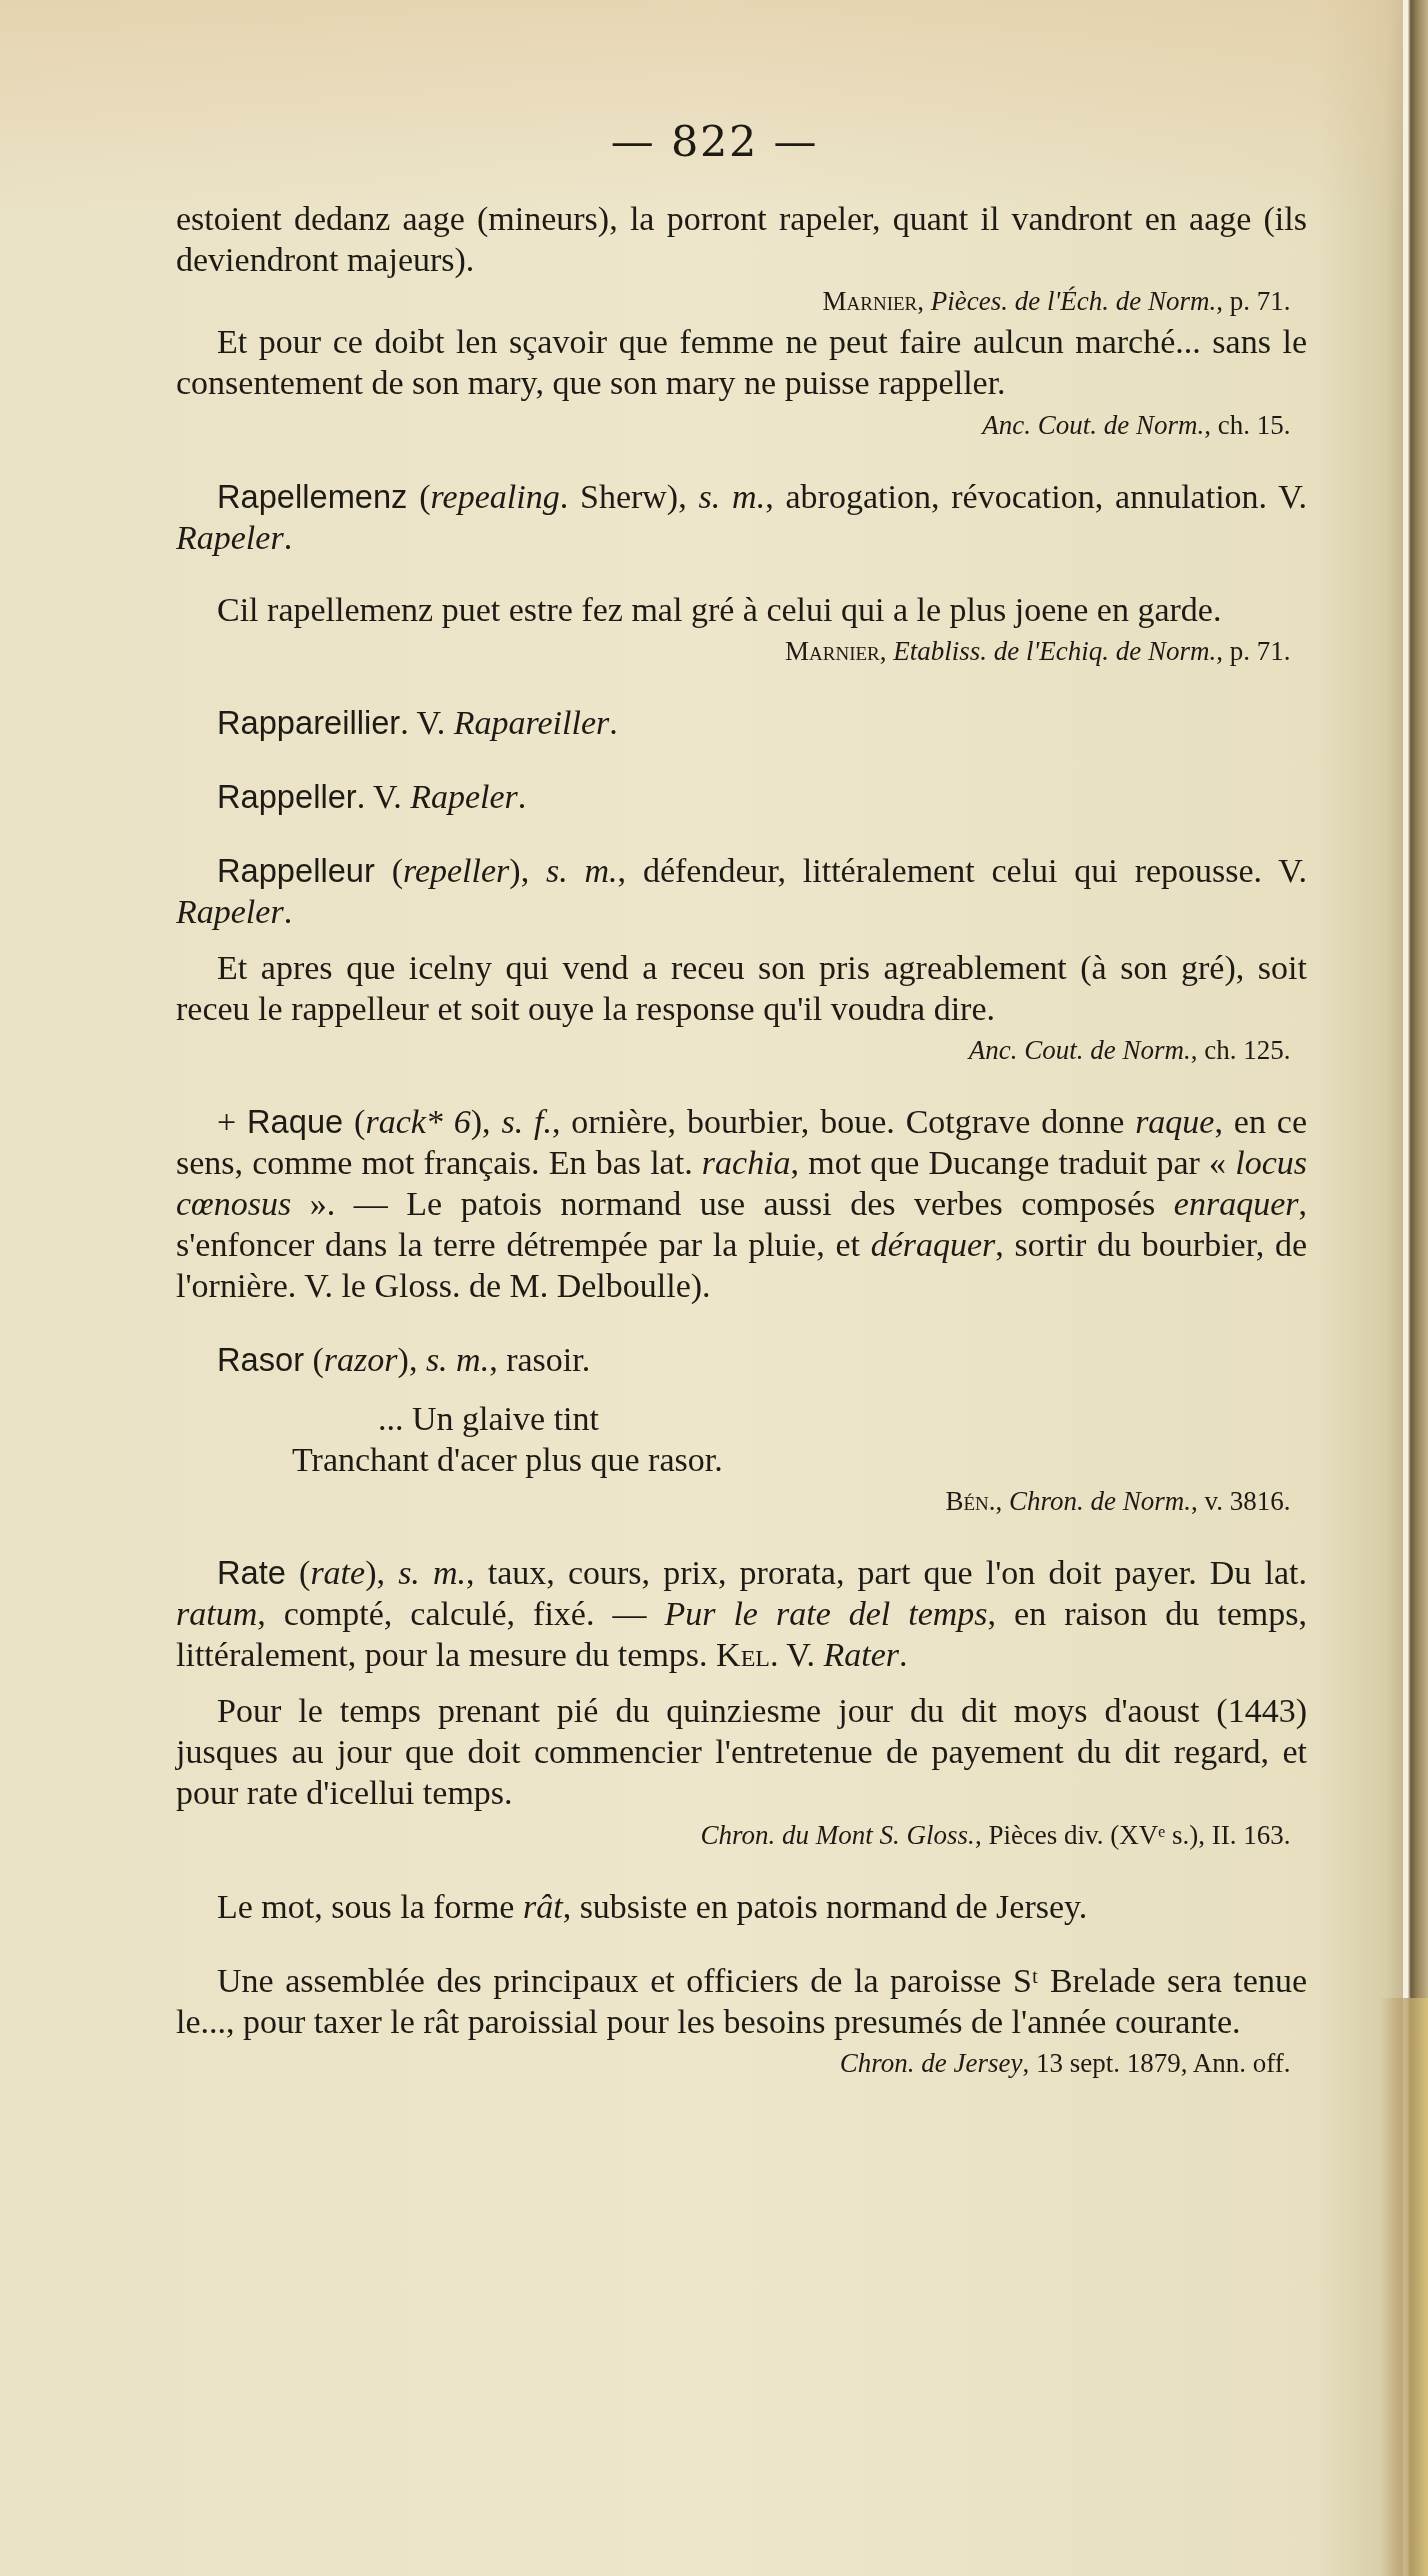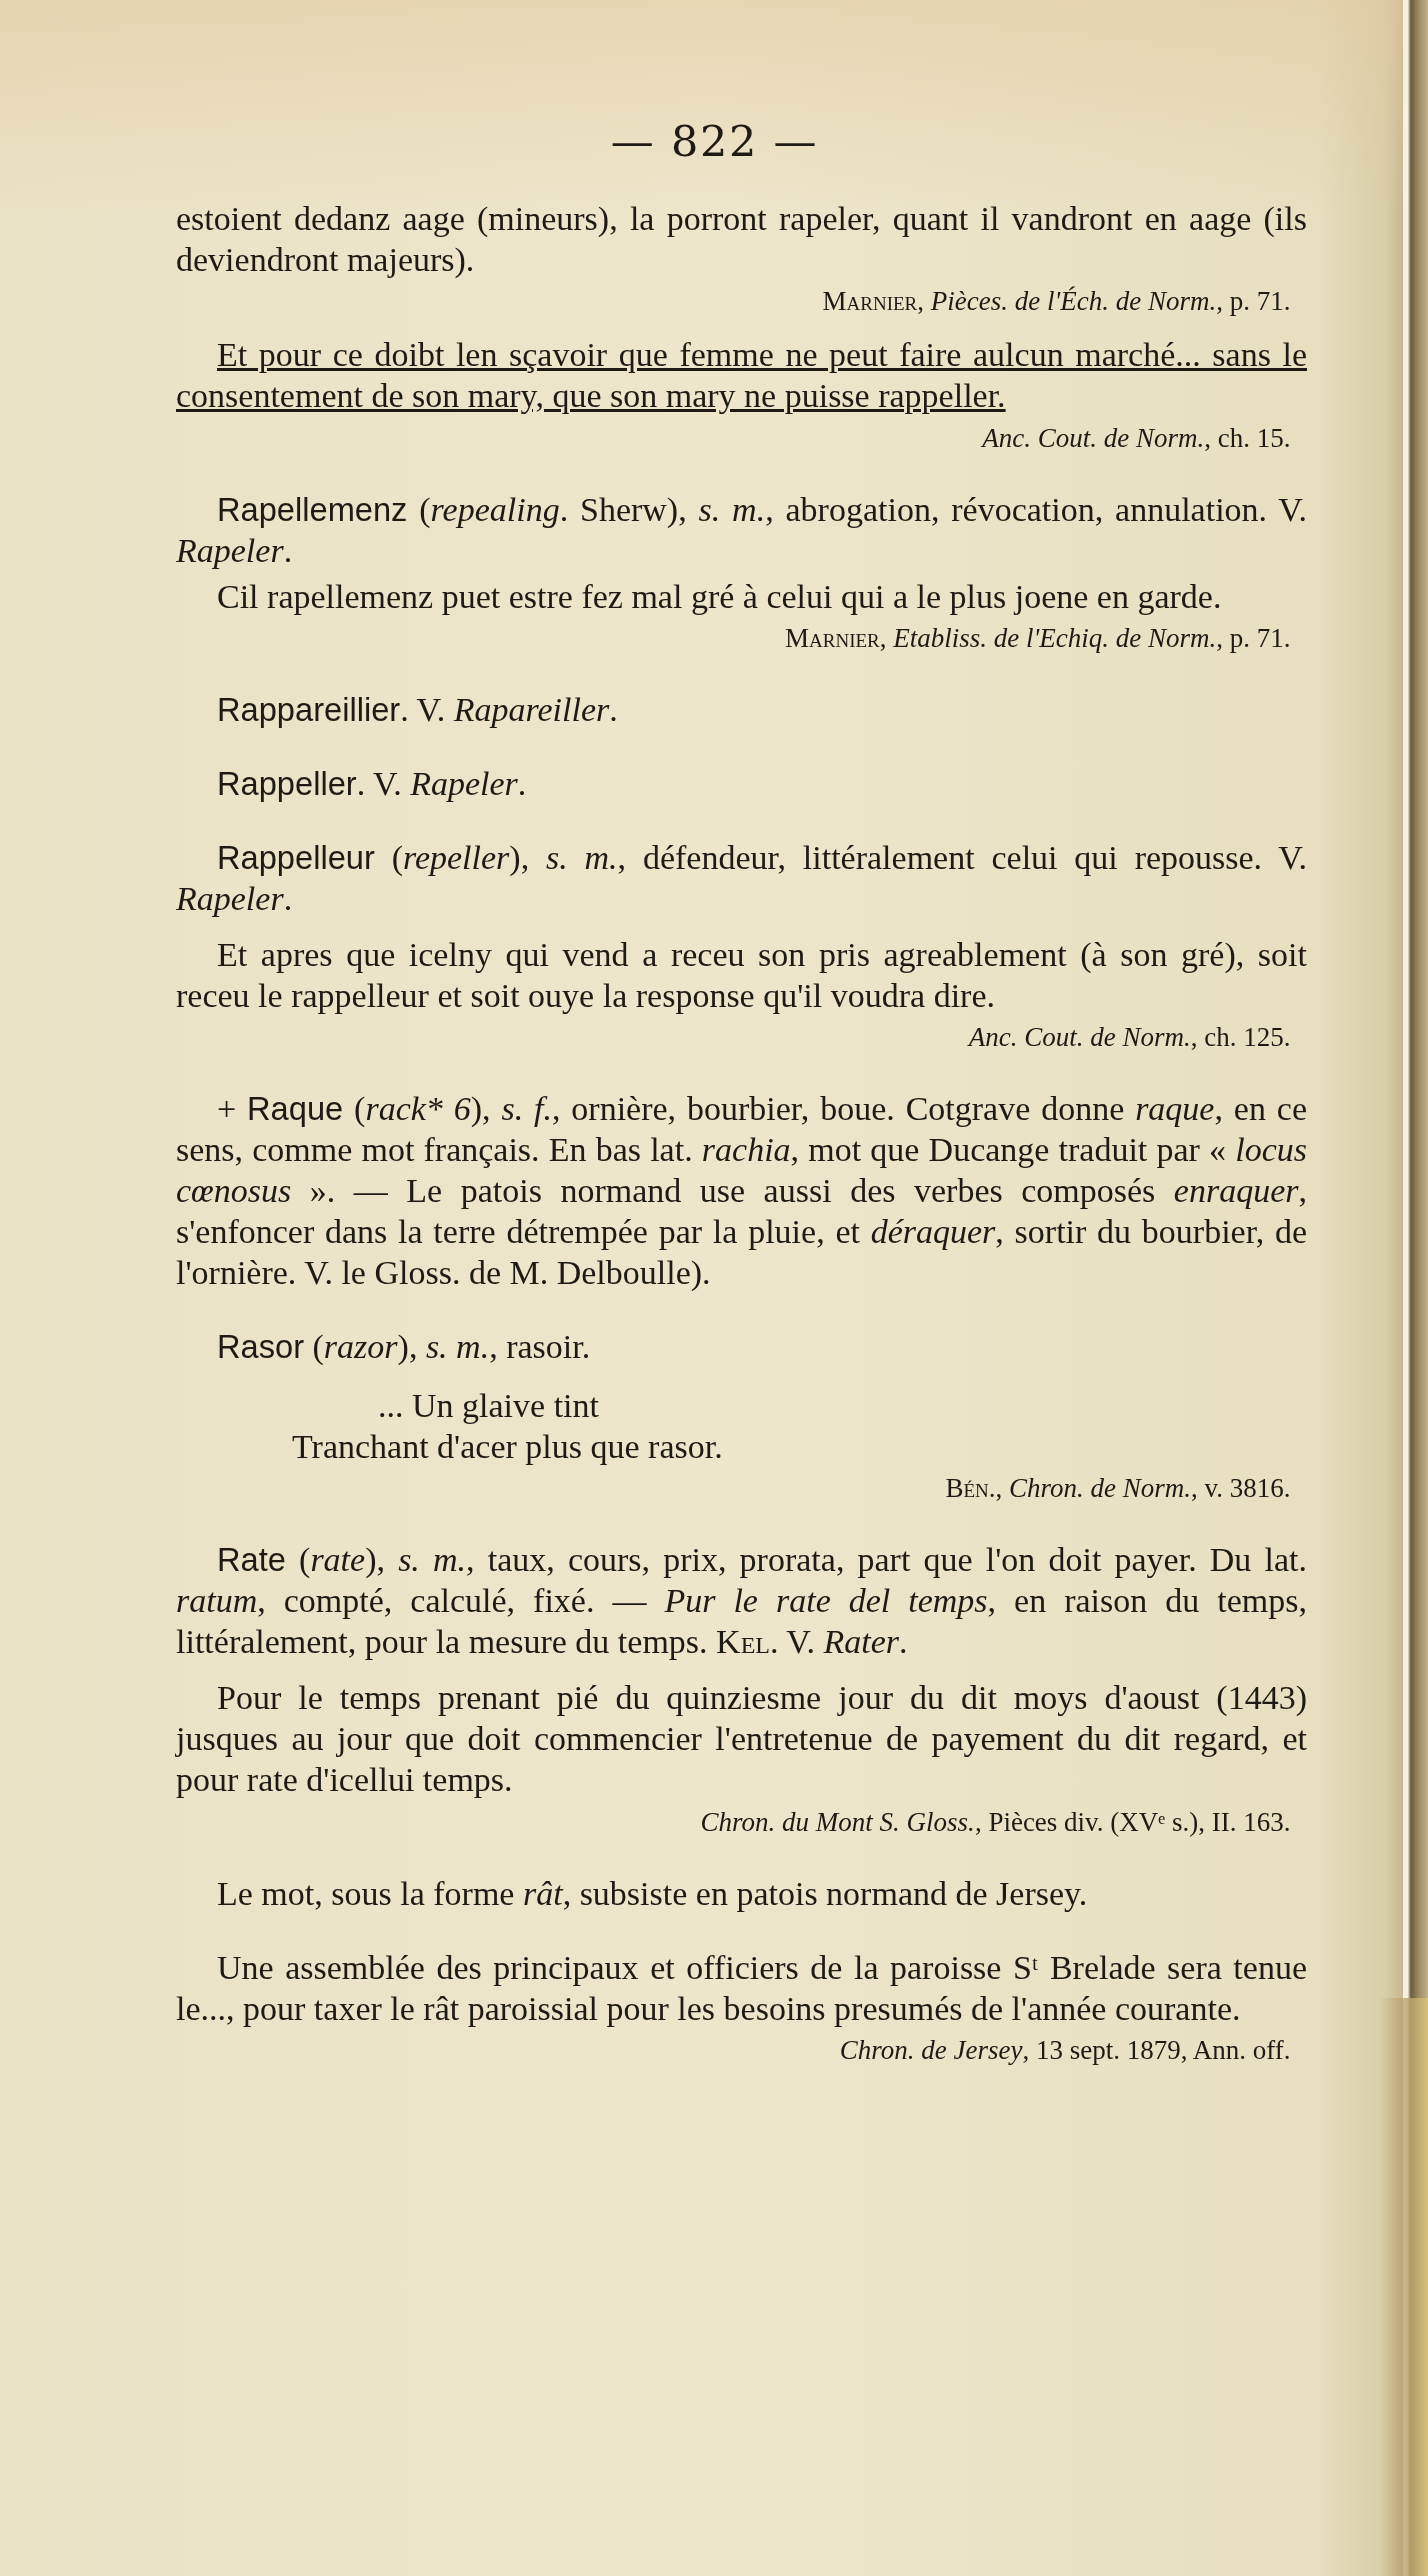--- a/index.html
+++ b/index.html
@@ -49,24 +49,24 @@
 </head>
 <body>
 
 <div class="page">
   <div class="binding"></div>
   <div class="binding-bottom"></div>
   <div class="folio">— 822 —</div>
   <div class="col" id="column">
       <p class="p noindent"><span>estoient dedanz aage (mineurs), la porront rapeler, quant il vandront en aage (ils deviendront majeurs).</span></p>
       <p class="cite"><span class="sc">Marnier</span><span>, </span><span class="i">Pièces. de l'Éch. de Norm.</span><span>, p. 71.</span></p>
-      <p class="p" style="margin-top: 15px; text-decoration: underline;"><span>Et pour ce doibt len sçavoir que femme ne peut faire aulcun marché... sans le consentement de son mary, que son mary ne puisse rappeller.</span></p>
+      <p class="p" style="margin-top: 2px;"><span>Et pour ce doibt len sçavoir que femme ne peut faire aulcun marché... sans le consentement de son mary, que son mary ne puisse rappeller.</span></p>
       <p class="cite"><span class="i">Anc. Cout. de Norm.</span><span>, ch. 15.</span></p>
       <p class="p entry"><span class="b">Rapellemenz</span><span> (</span><span class="i">repealing</span><span>. Sherw), </span><span class="i">s. m.</span><span>, abrogation, révocation, annulation. V. </span><span class="i">Rapeler</span><span>.</span></p>
-      <p class="p" style="margin-top: 5px;"><span>Cil rapellemenz puet estre fez mal gré à celui qui a le plus joene en garde.</span></p>
+      <p class="p" style="margin-top: 31px;"><span>Cil rapellemenz puet estre fez mal gré à celui qui a le plus joene en garde.</span></p>
       <p class="cite"><span class="sc">Marnier</span><span>, </span><span class="i">Etabliss. de l'Echiq. de Norm.</span><span>, p. 71.</span></p>
       <p class="p entry"><span class="b">Rappareillier</span><span>. V. </span><span class="i">Rapareiller</span><span>.</span></p>
       <p class="p entry"><span class="b">Rappeller</span><span>. V. </span><span class="i">Rapeler</span><span>.</span></p>
       <p class="p entry"><span class="b">Rappelleur</span><span> (</span><span class="i">repeller</span><span>), </span><span class="i">s. m.</span><span>, défendeur, littéralement celui qui repousse. V. </span><span class="i">Rapeler</span><span>.</span></p>
       <p class="p" style="margin-top: 15px;"><span>Et apres que icelny qui vend a receu son pris agreablement (à son gré), soit receu le rappelleur et soit ouye la response qu'il voudra dire.</span></p>
       <p class="cite"><span class="i">Anc. Cout. de Norm.</span><span>, ch. 125.</span></p>
       <p class="p entry"><span>+ </span><span class="b">Raque</span><span> (</span><span class="i">rack* 6</span><span>), </span><span class="i">s. f.</span><span>, ornière, bourbier, boue. Cotgrave donne </span><span class="i">raque</span><span>, en ce sens, comme mot français. En bas lat. </span><span class="i">rachia</span><span>, mot que Ducange traduit par « </span><span class="i">locus cœnosus</span><span> ». — Le patois normand use aussi des verbes composés </span><span class="i">enraquer</span><span>, s'enfoncer dans la terre détrempée par la pluie, et </span><span class="i">déraquer</span><span>, sortir du bourbier, de l'ornière. V. le Gloss. de M. Delboulle).</span></p>
       <p class="p entry"><span class="b">Rasor</span><span> (</span><span class="i">razor</span><span>), </span><span class="i">s. m.</span><span>, rasoir.</span></p>
       <div class="verse">
         <span class="vl l1">... Un glaive tint</span>

